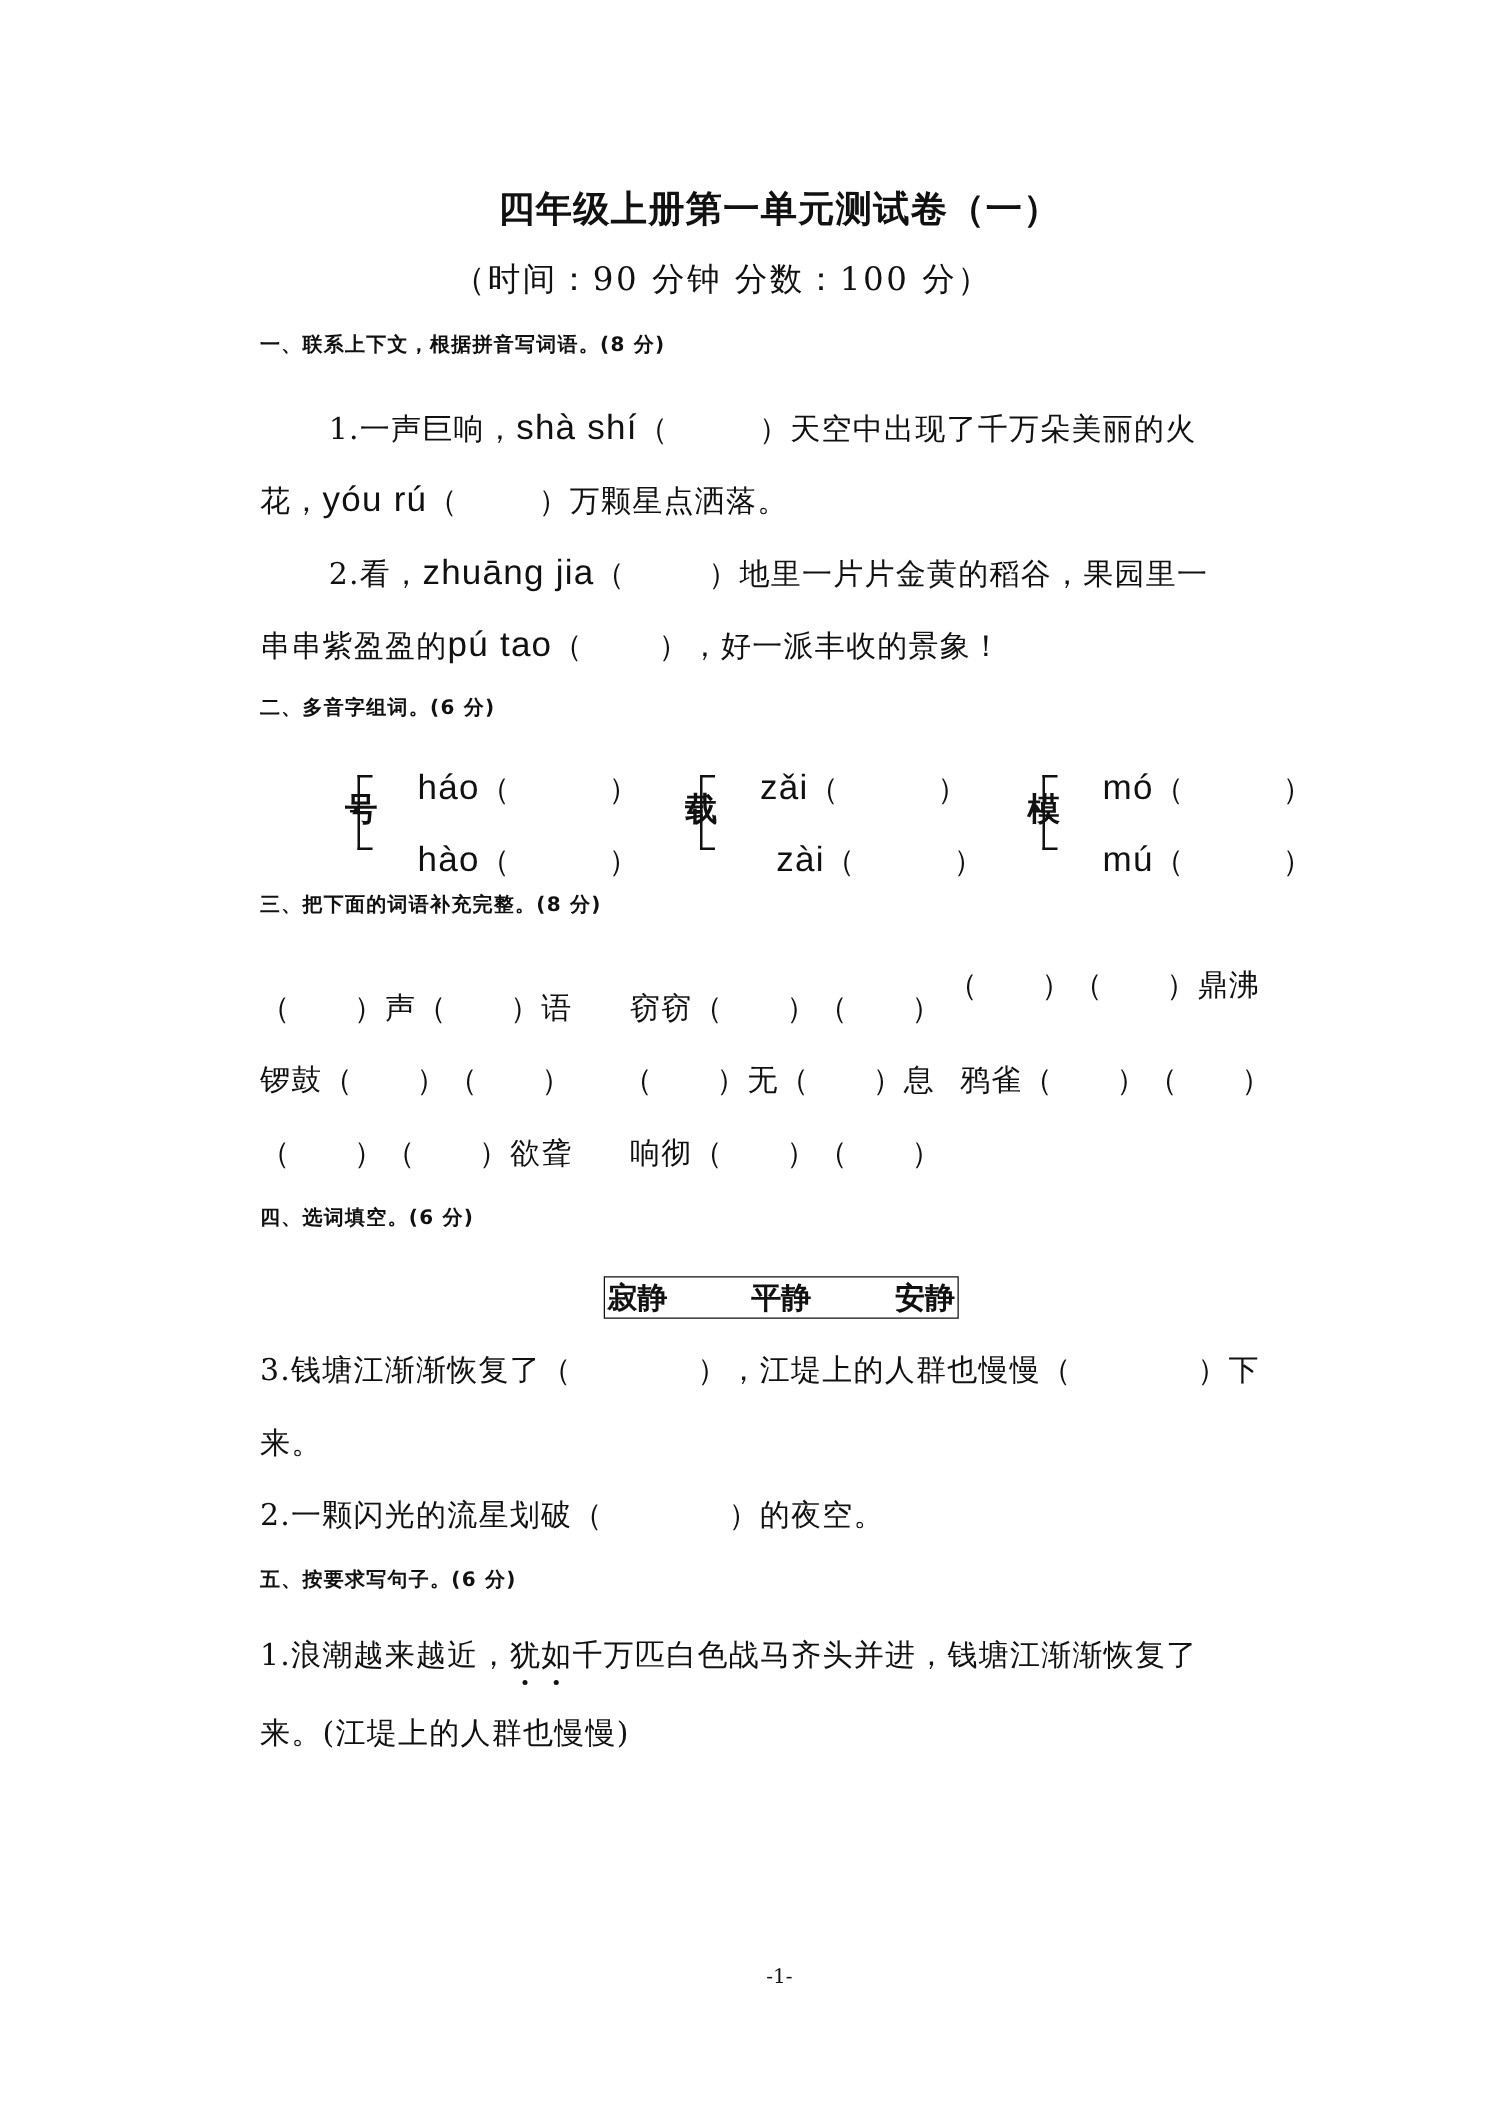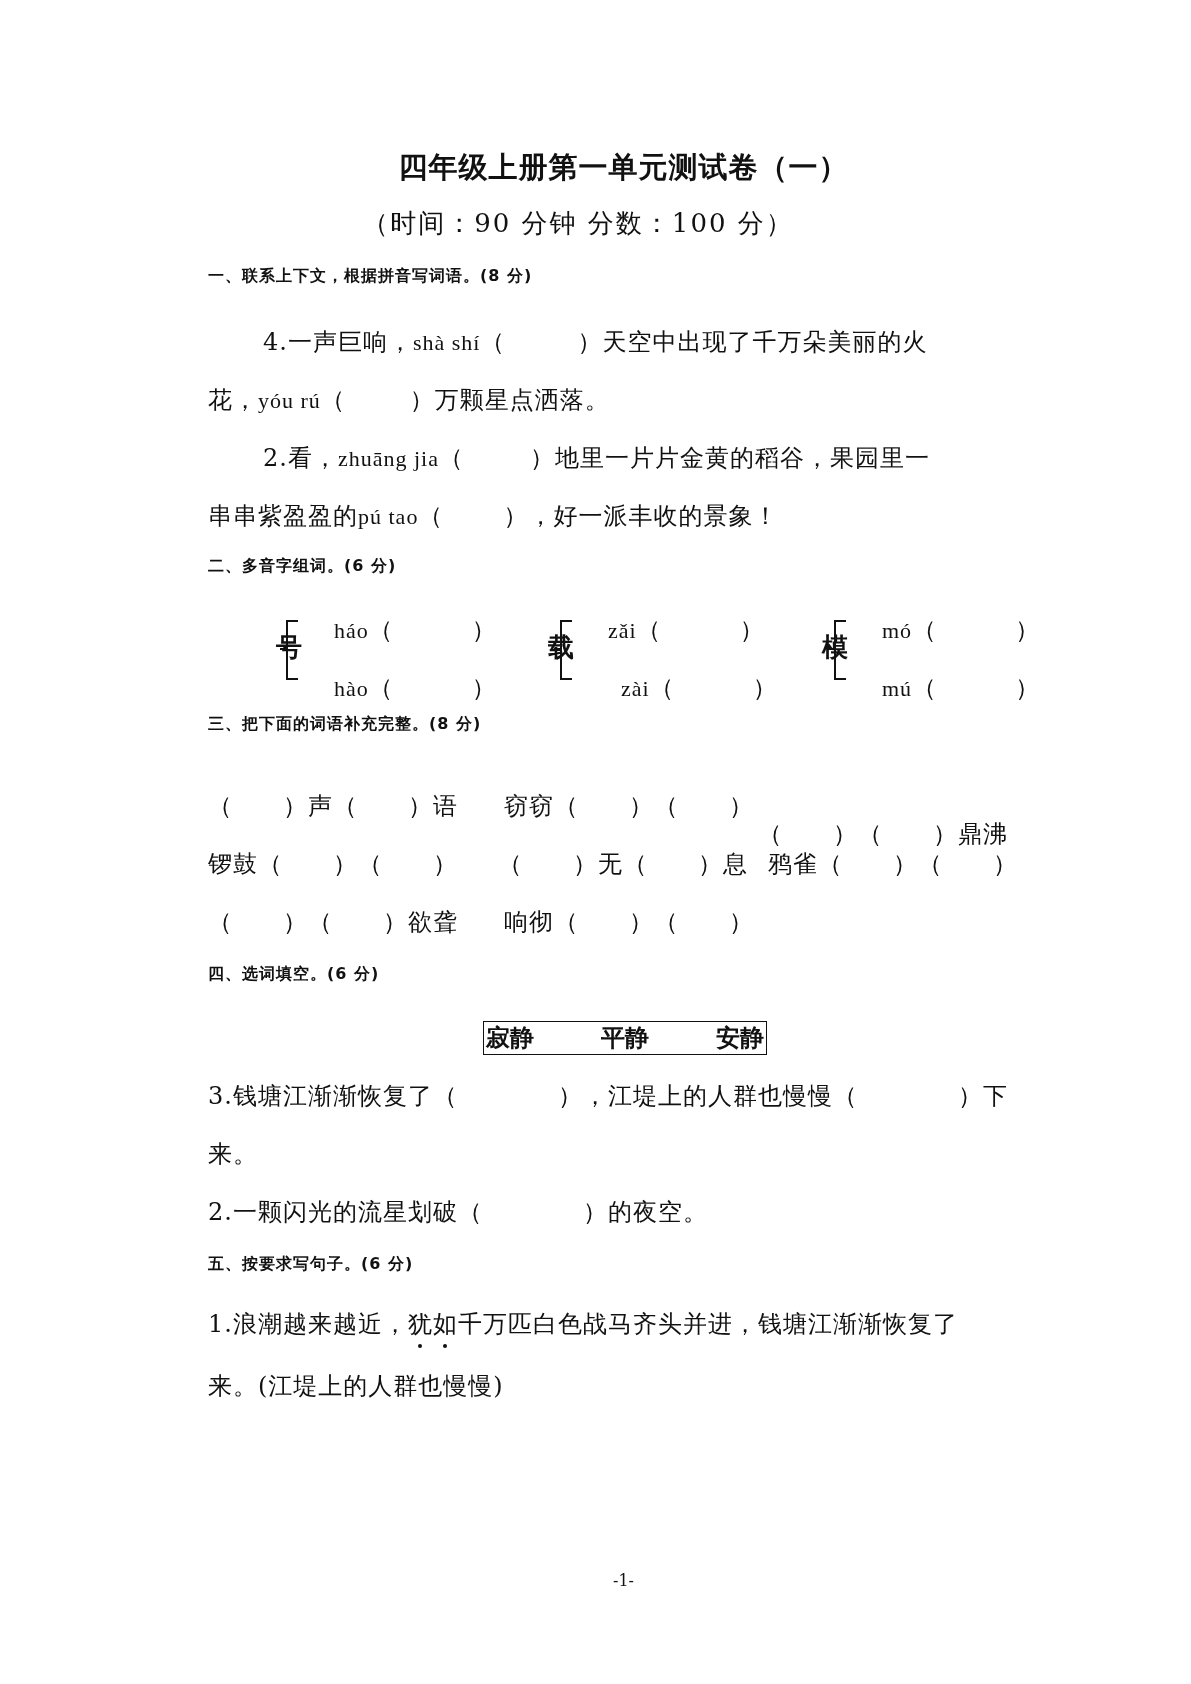--- a/index.html
+++ b/index.html
@@ -19,21 +19,21 @@
     font-size: 26px; letter-spacing: 2px;
   }
   .heading {
     left: 180px;
     font-family: "DejaVu Sans", "Liberation Sans", sans-serif;
     font-weight: bold; font-size: 16px; letter-spacing: 1px;
   }
   .line { font-size: 24px; letter-spacing: 1px; }
   .indent { left: 235px; }
   .flush { left: 180px; }
-  .pinyin { font-family: Liberation Serif, serif; font-size: 22px; }
+  .pinyin { font-family: Liberation Sans, sans-serif; font-size: 28px; }
   .blank { display: inline-block; }
   
   .poly-char {
     font-family: "DejaVu Sans", "Liberation Sans", sans-serif;
     font-weight: bold; font-size: 26px;
   }
   .brace {
     position: absolute; width: 10px; height: 56px;
     border-left: 2px solid #111; border-top: 2px solid #111; border-bottom: 2px solid #111;
   }
@@ -57,21 +57,21 @@
 </style>
 </head>
 <body>
 
 <div class="abs title">四年级上册第一单元测试卷（一）</div>
 <div class="abs subtitle">（时间：90 分钟    分数：100 分）</div>
 
 <div class="abs heading" style="top:266px">一、联系上下文，根据拼音写词语。(8 分)</div>
 
 <div class="abs line indent" style="top:326px">
-  <span>4.一声巨响，</span><span class="pinyin">shà shí</span><span>（</span><span class="blank" style="width:72px"></span><span>）</span><span>天空中出现了千万朵美丽的火</span>
+  <span>1.一声巨响，</span><span class="pinyin">shà shí</span><span>（</span><span class="blank" style="width:72px"></span><span>）</span><span>天空中出现了千万朵美丽的火</span>
 </div>
 <div class="abs line flush" style="top:384px">
   <span>花，</span><span class="pinyin">yóu rú</span><span>（</span><span class="blank" style="width:64px"></span><span>）</span><span>万颗星点洒落。</span>
 </div>
 <div class="abs line indent" style="top:442px">
   <span>2.看，</span><span class="pinyin">zhuāng jia</span><span>（</span><span class="blank" style="width:66px"></span><span>）</span><span>地里一片片金黄的稻谷，果园里一</span>
 </div>
 <div class="abs line flush" style="top:500px">
   <span>串串紫盈盈的</span><span class="pinyin">pú tao</span><span>（</span><span class="blank" style="width:60px"></span><span>）</span><span>，好一派丰收的景象！</span>
 </div>
@@ -93,21 +93,21 @@
 <div>
   <div class="abs poly-char" style="left:794px;top:630px">模</div>
   <div class="brace" style="left:834px;top:620px"></div>
   <div class="abs line" style="left:854px;top:614px"><span class="pinyin">mó</span><span>（</span><span class="blank" style="width:78px"></span><span>）</span></div>
   <div class="abs line" style="left:854px;top:672px"><span class="pinyin">mú</span><span>（</span><span class="blank" style="width:78px"></span><span>）</span></div>
 </div>
 
 <div class="abs heading" style="top:714px">三、把下面的词语补充完整。(8 分)</div>
 <div class="abs line" style="left:180px;top:790px">（　　）声（　　）语</div>
 <div class="abs line" style="left:476px;top:790px">窃窃（　　）（　　）</div>
-<div class="abs line" style="left:730px;top:818px">（　　）（　　）鼎沸</div>
+<div class="abs line" style="left:730px;top:772px">（　　）（　　）鼎沸</div>
 
 <div class="abs line" style="left:180px;top:848px">锣鼓（　　）（　　）</div>
 <div class="abs line" style="left:470px;top:848px">（　　）无（　　）息</div>
 <div class="abs line" style="left:740px;top:848px">鸦雀（　　）（　　）</div>
 
 <div class="abs line" style="left:180px;top:906px">（　　）（　　）欲聋</div>
 <div class="abs line" style="left:476px;top:906px">响彻（　　）（　　）</div>
 
 <div class="abs heading" style="top:964px">四、选词填空。(6 分)</div>
 <div class="abs word-box" style="top:1021px">

